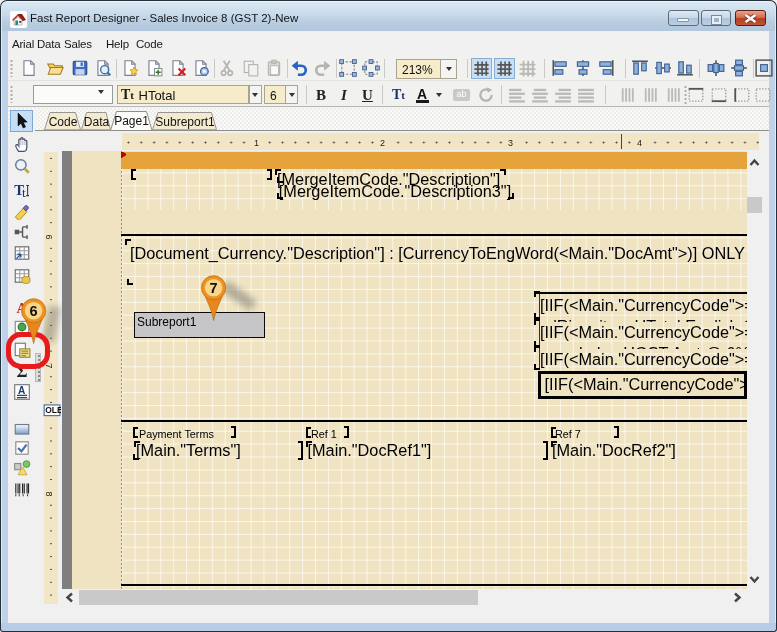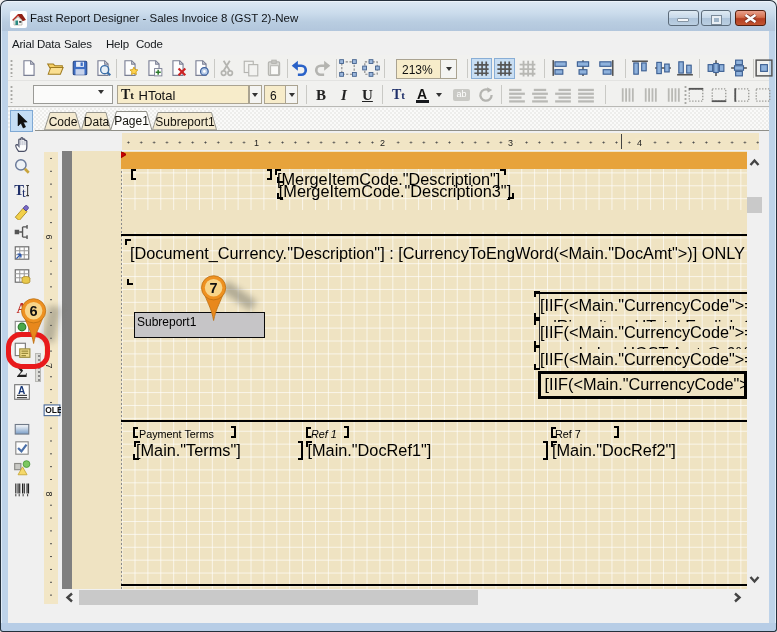--- a/index.html
+++ b/index.html
@@ -194,21 +194,21 @@
   <div class="abs t14" id="iif4">[IIF(&lt;Main."CurrencyCode"&gt;='M<br>    total words</div>
   <div class="abs cm cmtl" style="left:472px; top:140px;"></div>
   <div class="abs cm cmbl" style="left:472px; top:162px;"></div>
   <div class="abs cm cmtl" style="left:472px; top:168px;"></div>
   <div class="abs cm cmbl" style="left:472px; top:190px;"></div>
   <div class="abs cm cmtl" style="left:472px; top:195px;"></div>
   <div class="abs cm cmbl" style="left:472px; top:213px;"></div>
 
   <div class="abs blackline" style="left:59px; top:269px; width:626px;"></div>
   <div class="abs t10" style="left:77px; top:276.5px;">Payment Terms</div>
-  <div class="abs t10" style="left:249px; top:276.5px;font-style:italic;">Ref 1</div>
+  <div class="abs t10" style="left:249px; top:276.5px;">Ref 1</div>
   <div class="abs t10" style="left:493px; top:276.5px;">Ref 7</div>
   <div class="abs lbr" style="left:71.1px; top:275.6px;"></div>
   <div class="abs rbr" style="left:168.5px; top:274.5px;"></div>
   <div class="abs lbr" style="left:244.4px; top:275.6px;"></div>
   <div class="abs rbr" style="left:281.6px; top:274.5px;"></div>
   <div class="abs lbr" style="left:488.8px; top:275.6px;"></div>
   <div class="abs rbr" style="left:552.2px; top:274.5px;"></div>
   <div class="abs t14" style="left:74px; top:289.5px;">[Main."Terms"]</div>
   <div class="abs t14" style="left:245.5px; top:289.5px;">[Main."DocRef1"]</div>
   <div class="abs t14" style="left:490px; top:289.5px;">[Main."DocRef2"]</div>

